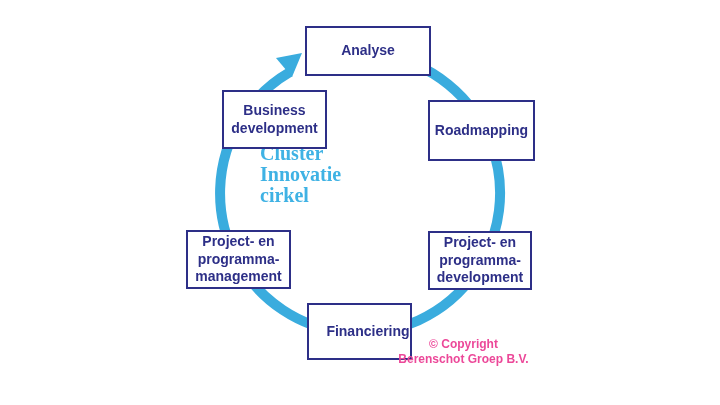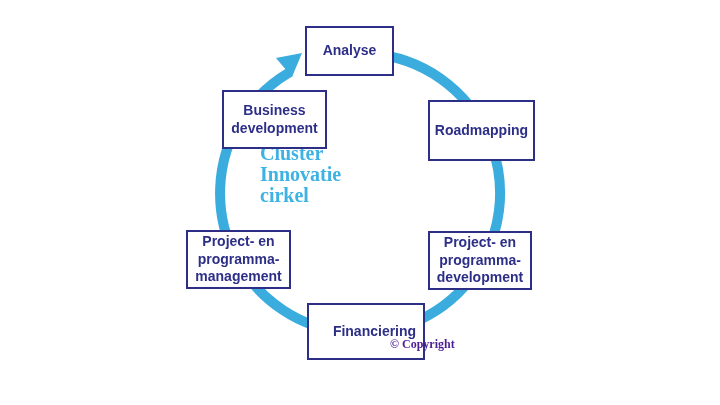--- a/index.html
+++ b/index.html
@@ -28,50 +28,50 @@
     color: #2d2f87;
     font-size: 14px;
     font-weight: bold;
     line-height: 1.28;
     display: flex;
     align-items: center;
     justify-content: center;
     text-align: center;
     white-space: pre-line;
   }
-  .node-analyse        { left: 305px; top: 26px;  width: 89px; height: 50px; }
+  .node-analyse        { left: 305px; top: 26px;  width: 126px; height: 50px; }
   .node-roadmapping    { left: 428px; top: 100px;  width: 107px; height: 61px; }
   .node-business       { left: 185px; top: 90px;  width: 105px; height: 59px; margin-left: 37px; }
   .node-management     { left: 186px; top: 230px; width: 105px; height: 59px; }
   .node-development    { left: 428px; top: 231px; width: 104px; height: 59px; }
-  .node-financiering   { left: 307px; top: 303px; width: 118px; height: 57px; padding-left: 17px; }
+  .node-financiering   { left: 307px; top: 303px; width: 105px; height: 57px; padding-left: 17px; }
   .center-title {
     position: absolute;
     left: 260px;
     top: 143px;
     width: 200px;
     text-align: left;
     font-family: "Liberation Serif", serif;
     font-weight: bold;
     font-size: 20px;
     line-height: 1.04;
     color: #3fb2e4;
     white-space: pre-line;
   }
   .copyright {
     position: absolute;
     left: 390px;
     top: 337px;
     width: 147px;
-    text-align: left;
-    font-family: Liberation Serif, serif;
+    text-align: center;
+    font-family: Liberation Sans, sans-serif;
     font-weight: bold;
     font-size: 12px;
     line-height: 1.28;
-    color: #4c1d95;
+    color: #ec4899;
   }
   .copyright span { display: block; }
 </style>
 </head>
 <body>
 
 <div class="stage">
 
   <svg class="cycle-svg" width="720" height="405" viewBox="0 0 720 405">
 
@@ -108,15 +108,16 @@
 management</span>
   </div>
 
   <div class="node node-business">
     <span>Business
 development</span>
   </div>
 
   <div class="copyright">
     <span>© Copyright</span>
+    <span>Berenschot Groep B.V.</span>
   </div>
 
 </div>
 
 </body></html>

